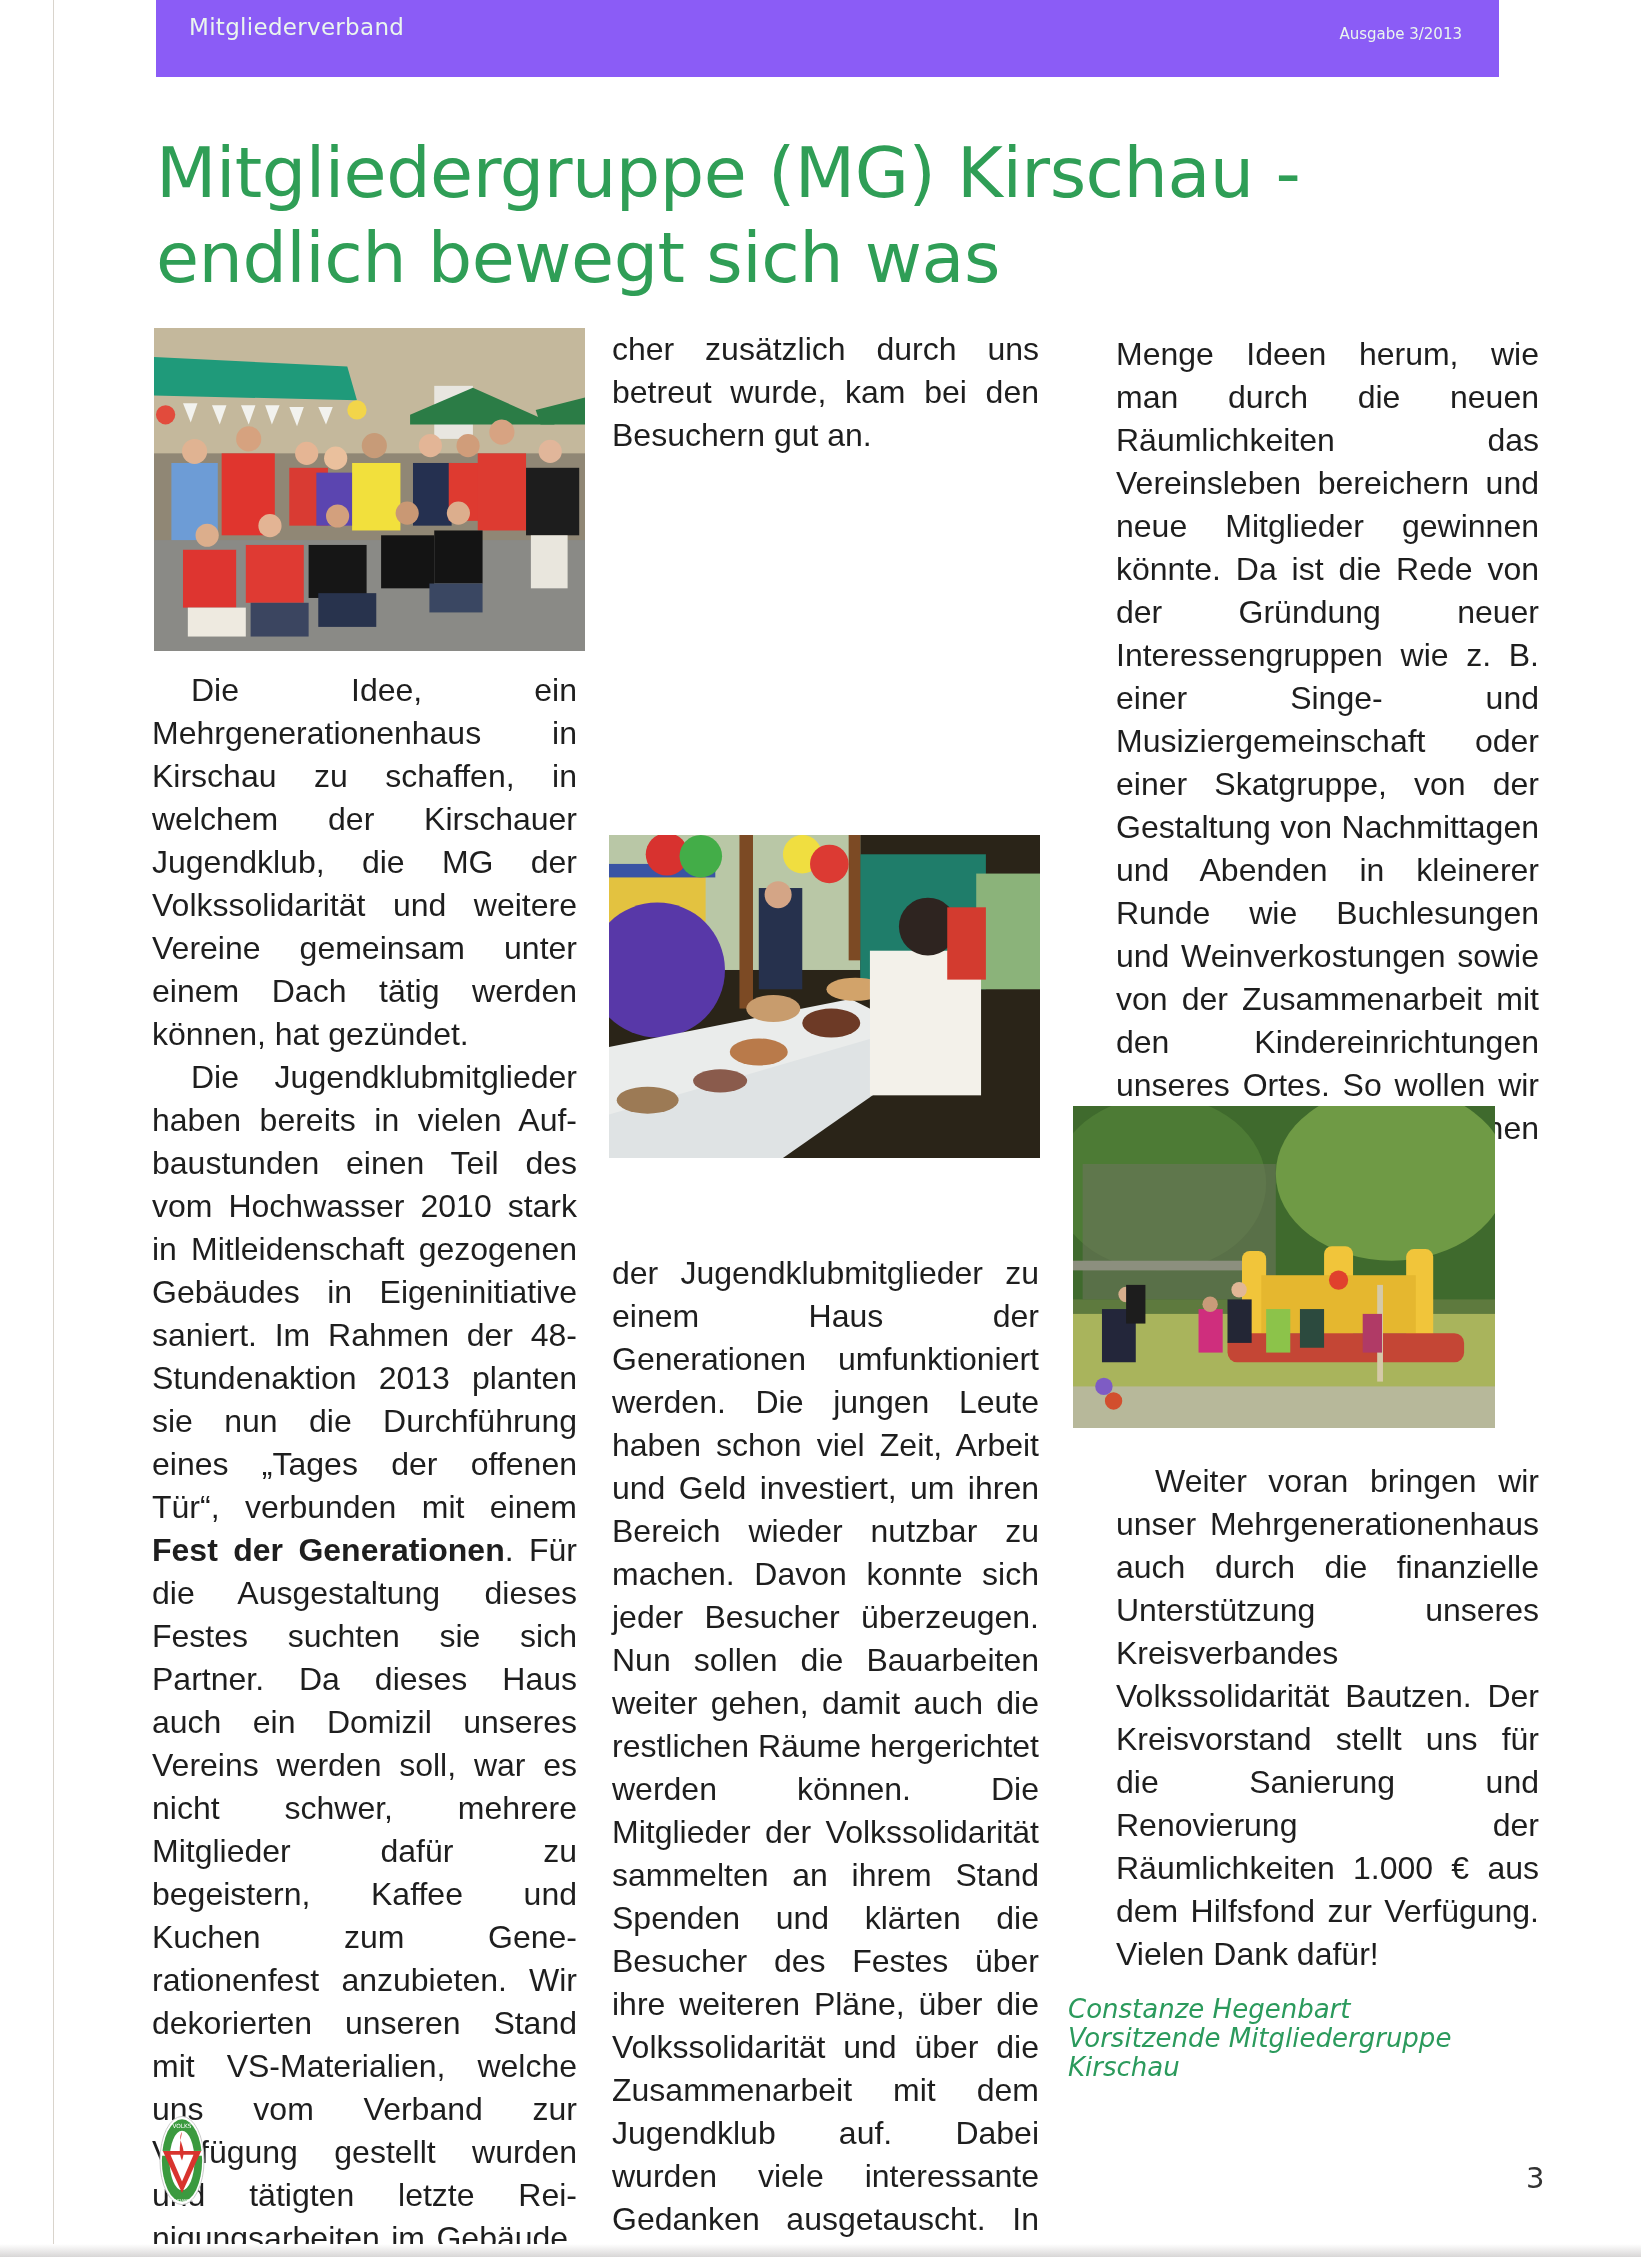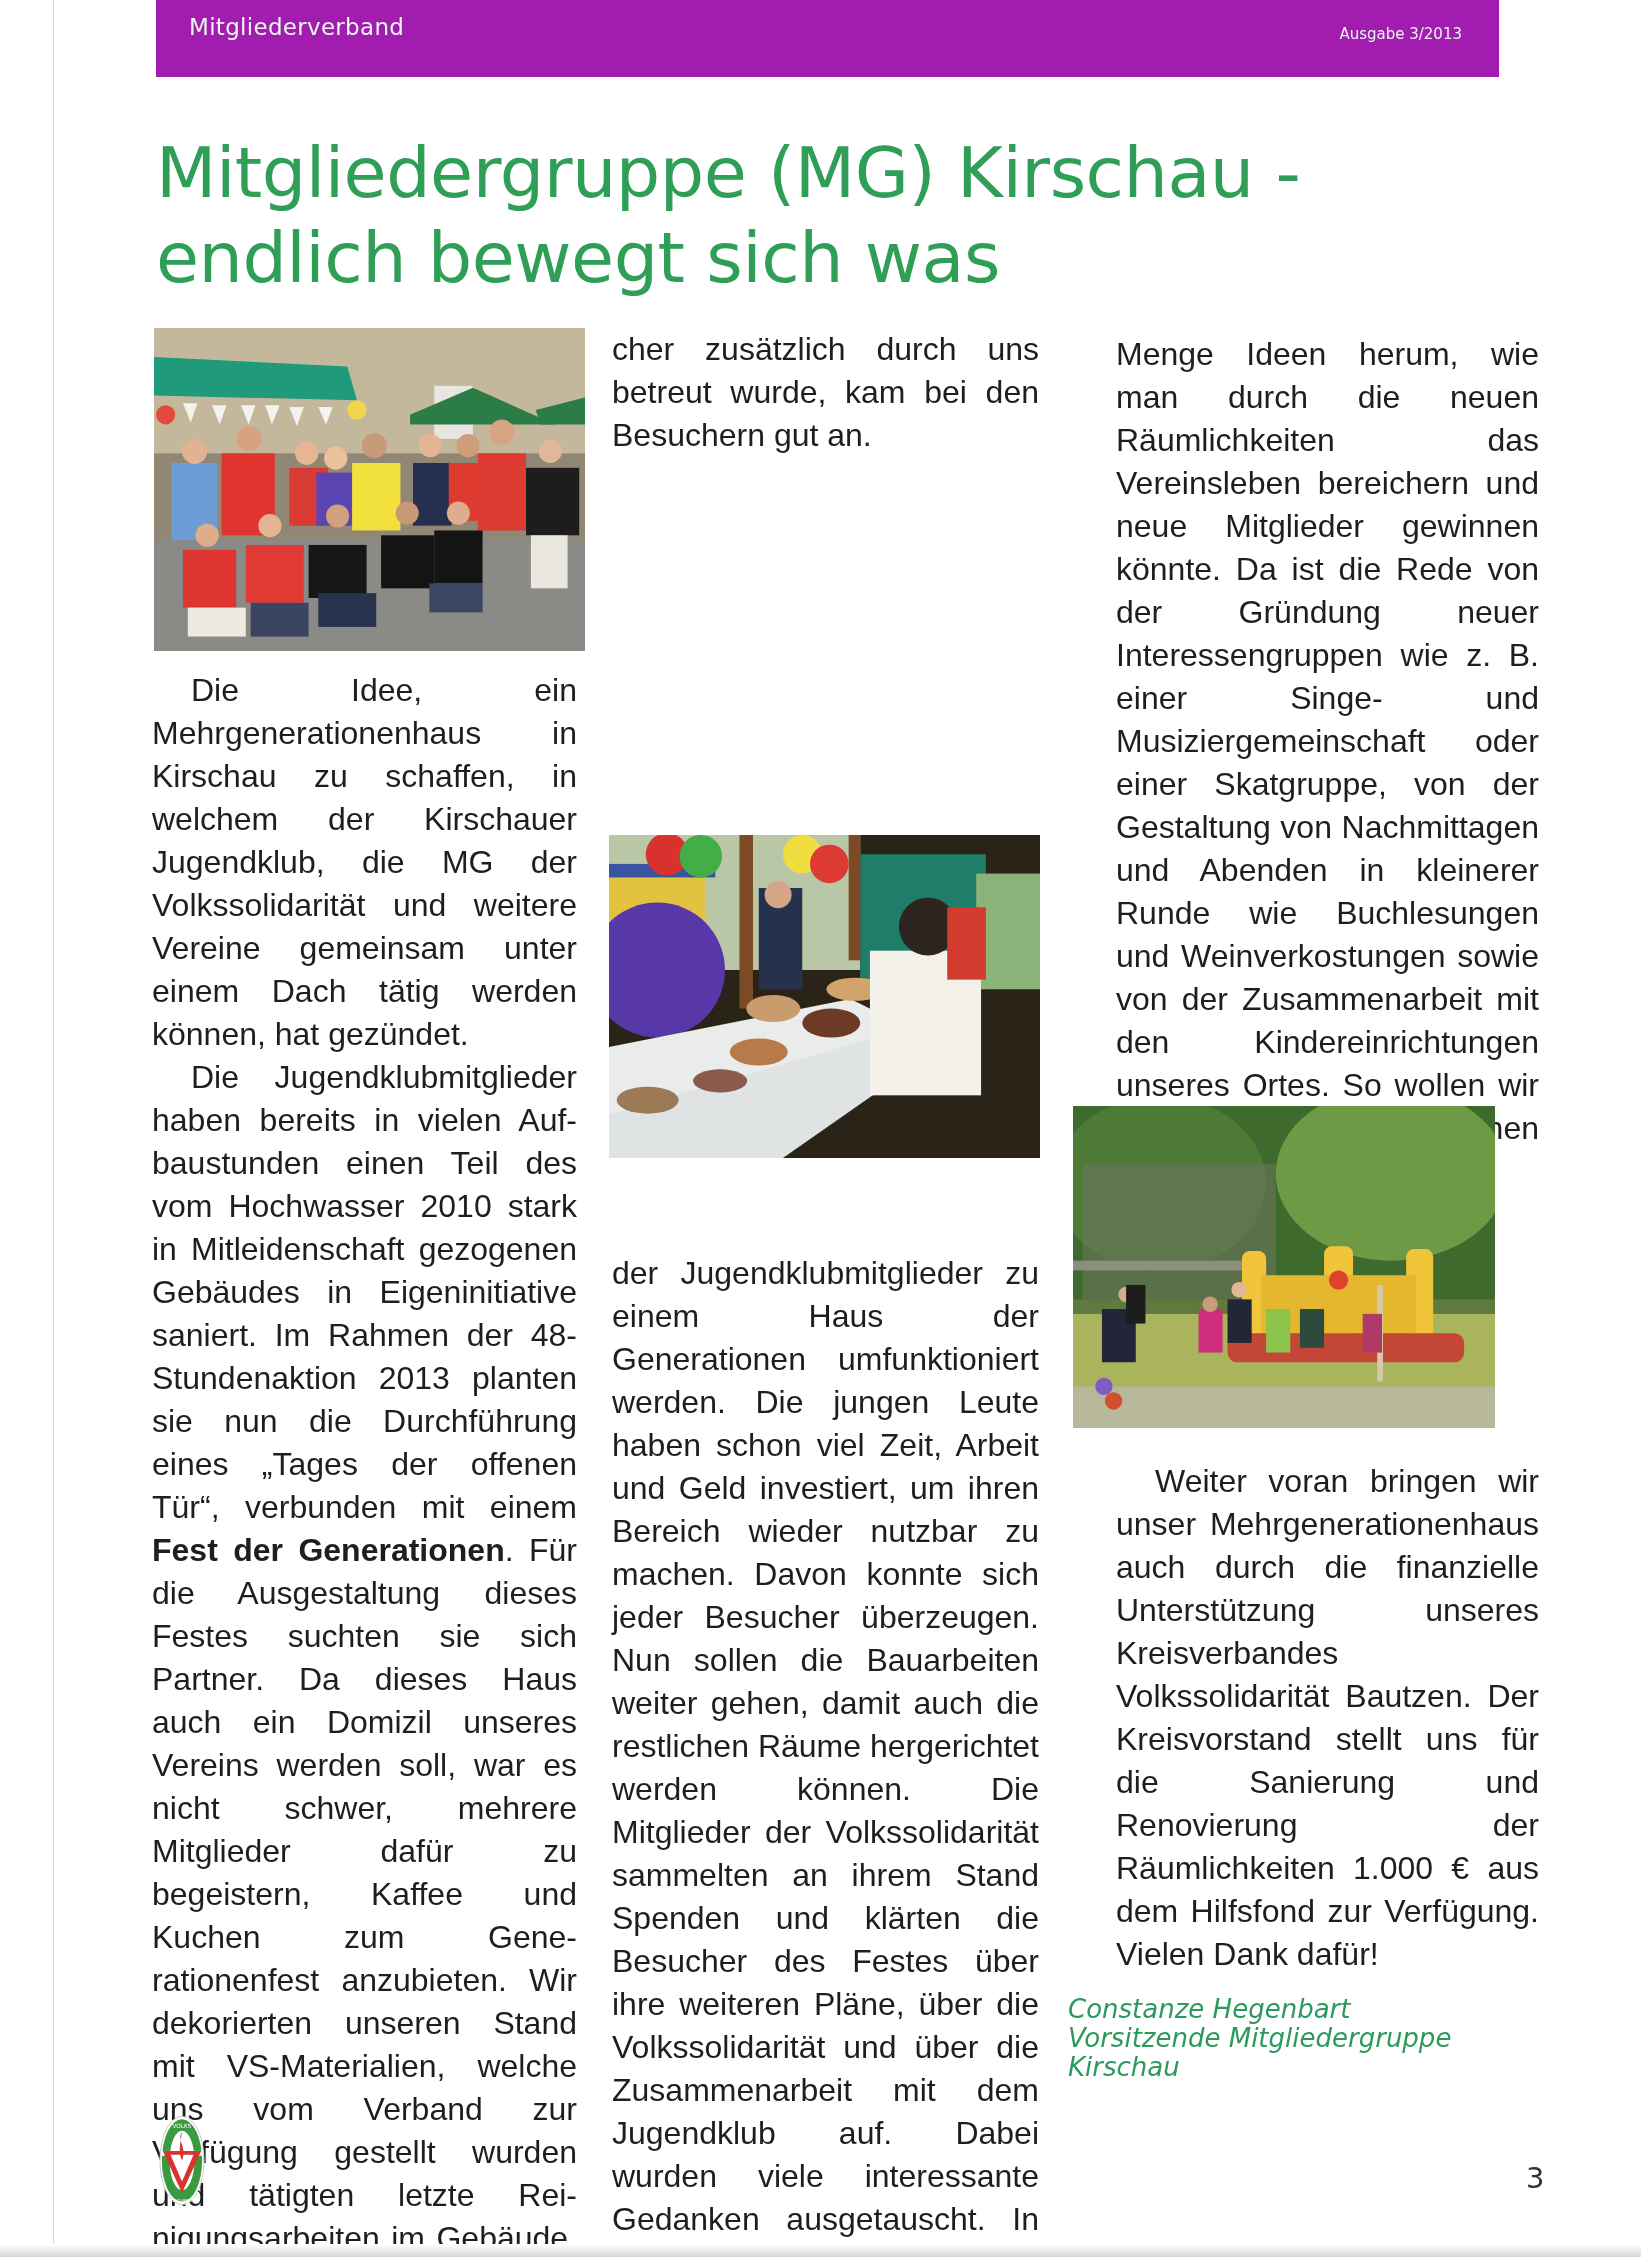--- a/index.html
+++ b/index.html
@@ -12,21 +12,21 @@
   .page-edge {
     position: absolute; left: 53px; top: 0; width: 1px; height: 2257px;
     background: #d9d4cc;
   }
   .bottom-shadow {
     position: absolute; left: 0; right: 0; bottom: 0; height: 13.5px;
     background: linear-gradient(to bottom, #ffffff, #d8d6d6);
   }
   .header-band {
     position: absolute; left: 156px; top: 0; width: 1343px; height: 77px;
-    background: #a21caf;
+    background: #8b5cf6;
   }
   .header-left {
     position: absolute; left: 33px; top: 13.5px;
     color: #eaf6ee; font-size: 23px; letter-spacing: 0.3px;
     font-family: "DejaVu Sans", sans-serif; font-weight: normal;
   }
   .header-right {
     position: absolute; right: 37px; top: 25px;
     color: #eaf6ee; font-size: 15px;
     font-family: "DejaVu Sans", sans-serif;

